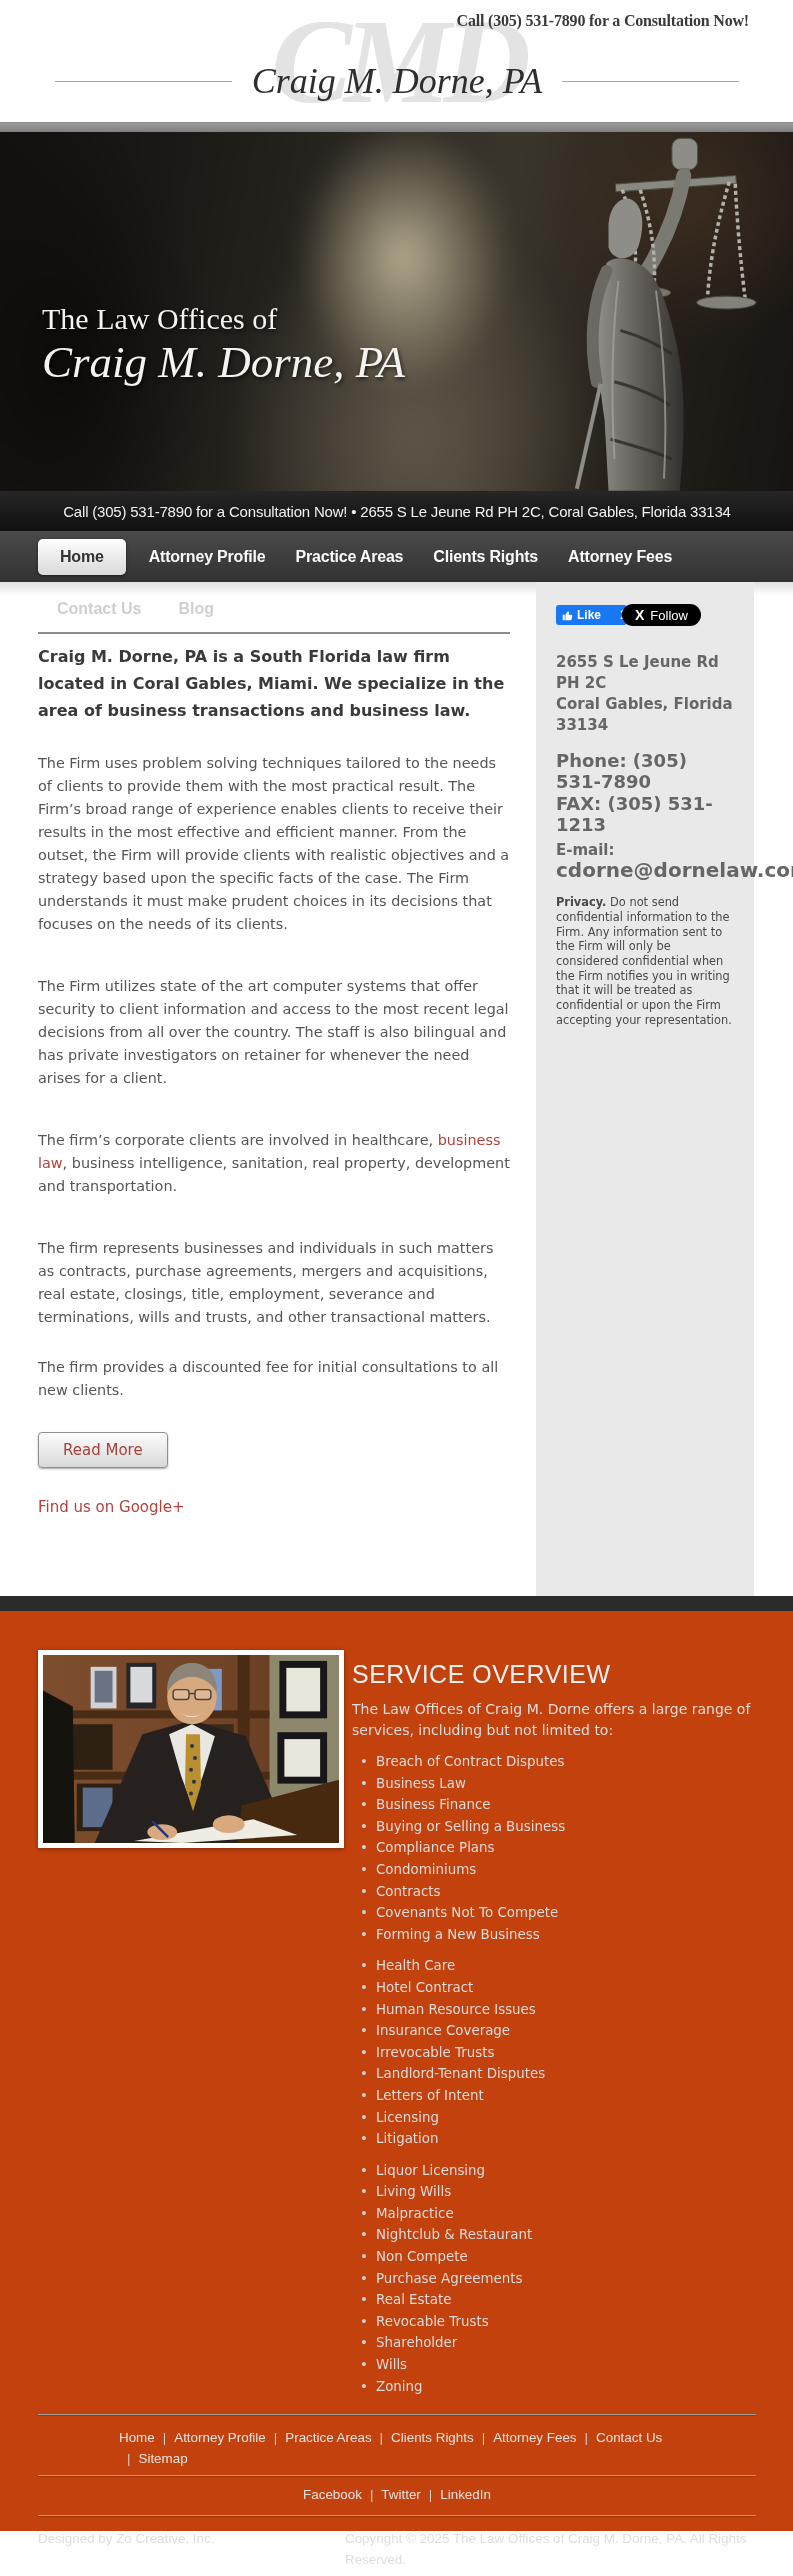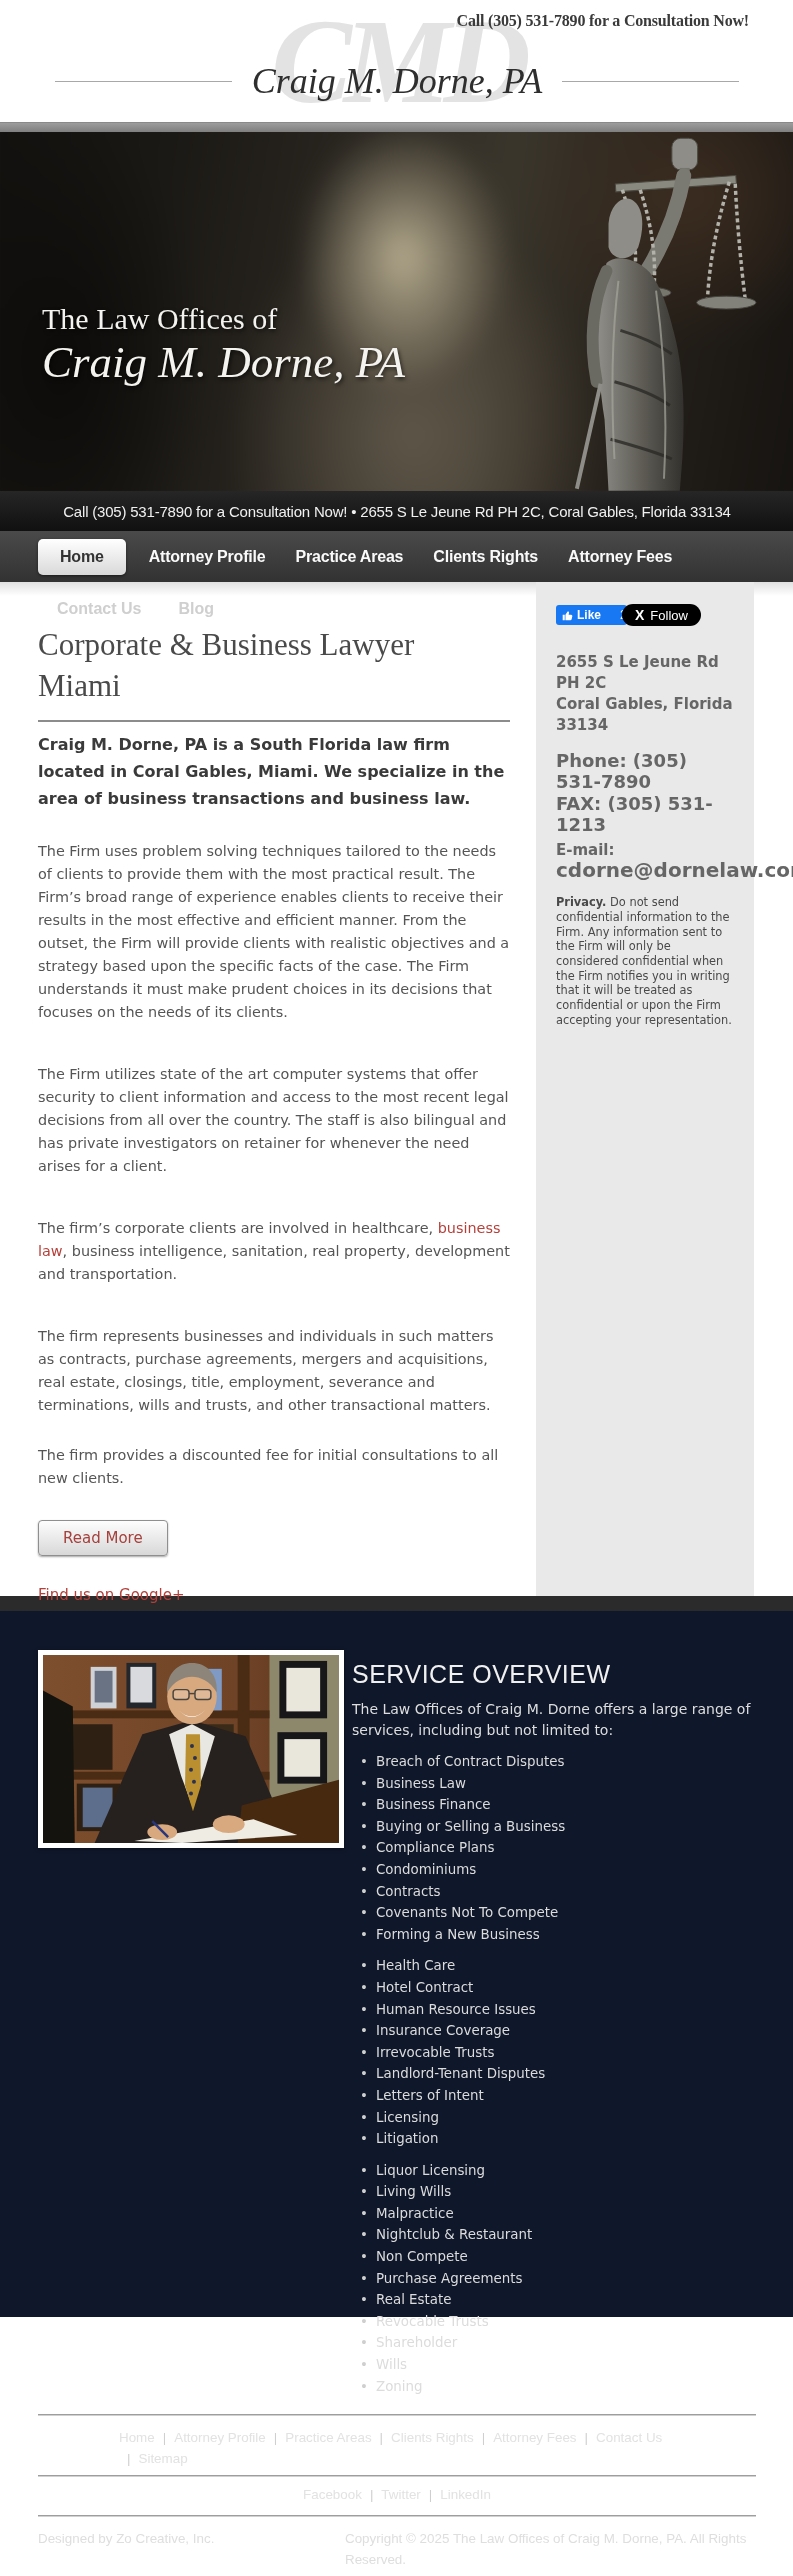--- a/index.html
+++ b/index.html
@@ -93,21 +93,21 @@
   .sb-address { margin-top:24px; font-size:15px; font-weight:bold; line-height:21px; color:#666; }
   .sb-phone { margin-top:14px; font-size:18px; font-weight:bold; line-height:21.3px; color:#666; }
   .sb-email-label { margin-top:5px; font-size:15px; font-weight:bold; line-height:20px; color:#666; }
   .sb-email { font-size:20px; font-weight:bold; line-height:20px; color:#666;text-align:center; }
   .sb-privacy { margin-top:15px; font-size:11.4px; line-height:14.7px; color:#4a4a4a; }
 
   
   .dark-strip { height:15px; background:#2b2b2b; }
 
   
-  .services { position:relative; height:706px; background:#0f172a; }
+  .services { position:relative; height:920px; background:#c2410c; }
   .svc-flex { display:flex; padding:39px 40px 0 38px; }
   .attorney-photo { flex:none; width:306px; height:198px; background:#fff; padding:5px;
                     box-shadow:0 1px 4px rgba(0,0,0,.4); }
   .attorney-photo svg { display:block; width:296px; height:188px; }
   .svc-col { margin-left:8px; padding-top:10px; width:411px; }
   .svc-title { font-family:"Liberation Sans",sans-serif; font-weight:normal; font-size:25px;
                line-height:28px; color:#f0f0f0; letter-spacing:0.5px; }
   .svc-intro { margin-top:11px; font-size:14px; line-height:21px; color:#dedede; }
   .svc-list { list-style:none; margin:10px 0 9px 0; }
   .svc-list:last-child { margin-bottom:0; }
@@ -207,21 +207,20 @@
     <a class="nav-item">Clients Rights</a>
     <a class="nav-item">Attorney Fees</a>
   </nav>
 
   <div class="content">
     <div class="main-col">
       <div class="secondary-nav">
         <a>Contact Us</a>
         <a>Blog</a>
       </div>
-      <h1 class="page-title">Corporate &amp; Business Lawyer Miami</h1>
       <hr class="title-rule">
       <p class="intro-bold">Craig M. Dorne, PA is a South Florida law firm located in Coral Gables, Miami. We specialize in the area of business transactions and business law.</p>
       <p class="body-p">The Firm uses problem solving techniques tailored to the needs of clients to provide them with the most practical result. The Firm’s broad range of experience enables clients to receive their results in the most effective and efficient manner. From the outset, the Firm will provide clients with realistic objectives and a strategy based upon the specific facts of the case. The Firm understands it must make prudent choices in its decisions that focuses on the needs of its clients.</p>
       <p class="body-p sp">The Firm utilizes state of the art computer systems that offer security to client information and access to the most recent legal decisions from all over the country. The staff is also bilingual and has private investigators on retainer for whenever the need arises for a client.</p>
       <p class="body-p sp"><span>The firm’s corporate clients are involved in healthcare, </span><a class="red-link">business law</a><span>, business intelligence, sanitation, real property, development and transportation.</span></p>
       <p class="body-p sp">The firm represents businesses and individuals in such matters as contracts, purchase agreements, mergers and acquisitions, real estate, closings, title, employment, severance and terminations, wills and trusts, and other transactional matters.</p>
       <p class="body-p sp2">The firm provides a discounted fee for initial consultations to all new clients.</p>
       <button class="read-more">Read More</button>
       <br>
       <a class="google-link">Find us on Google+</a>

